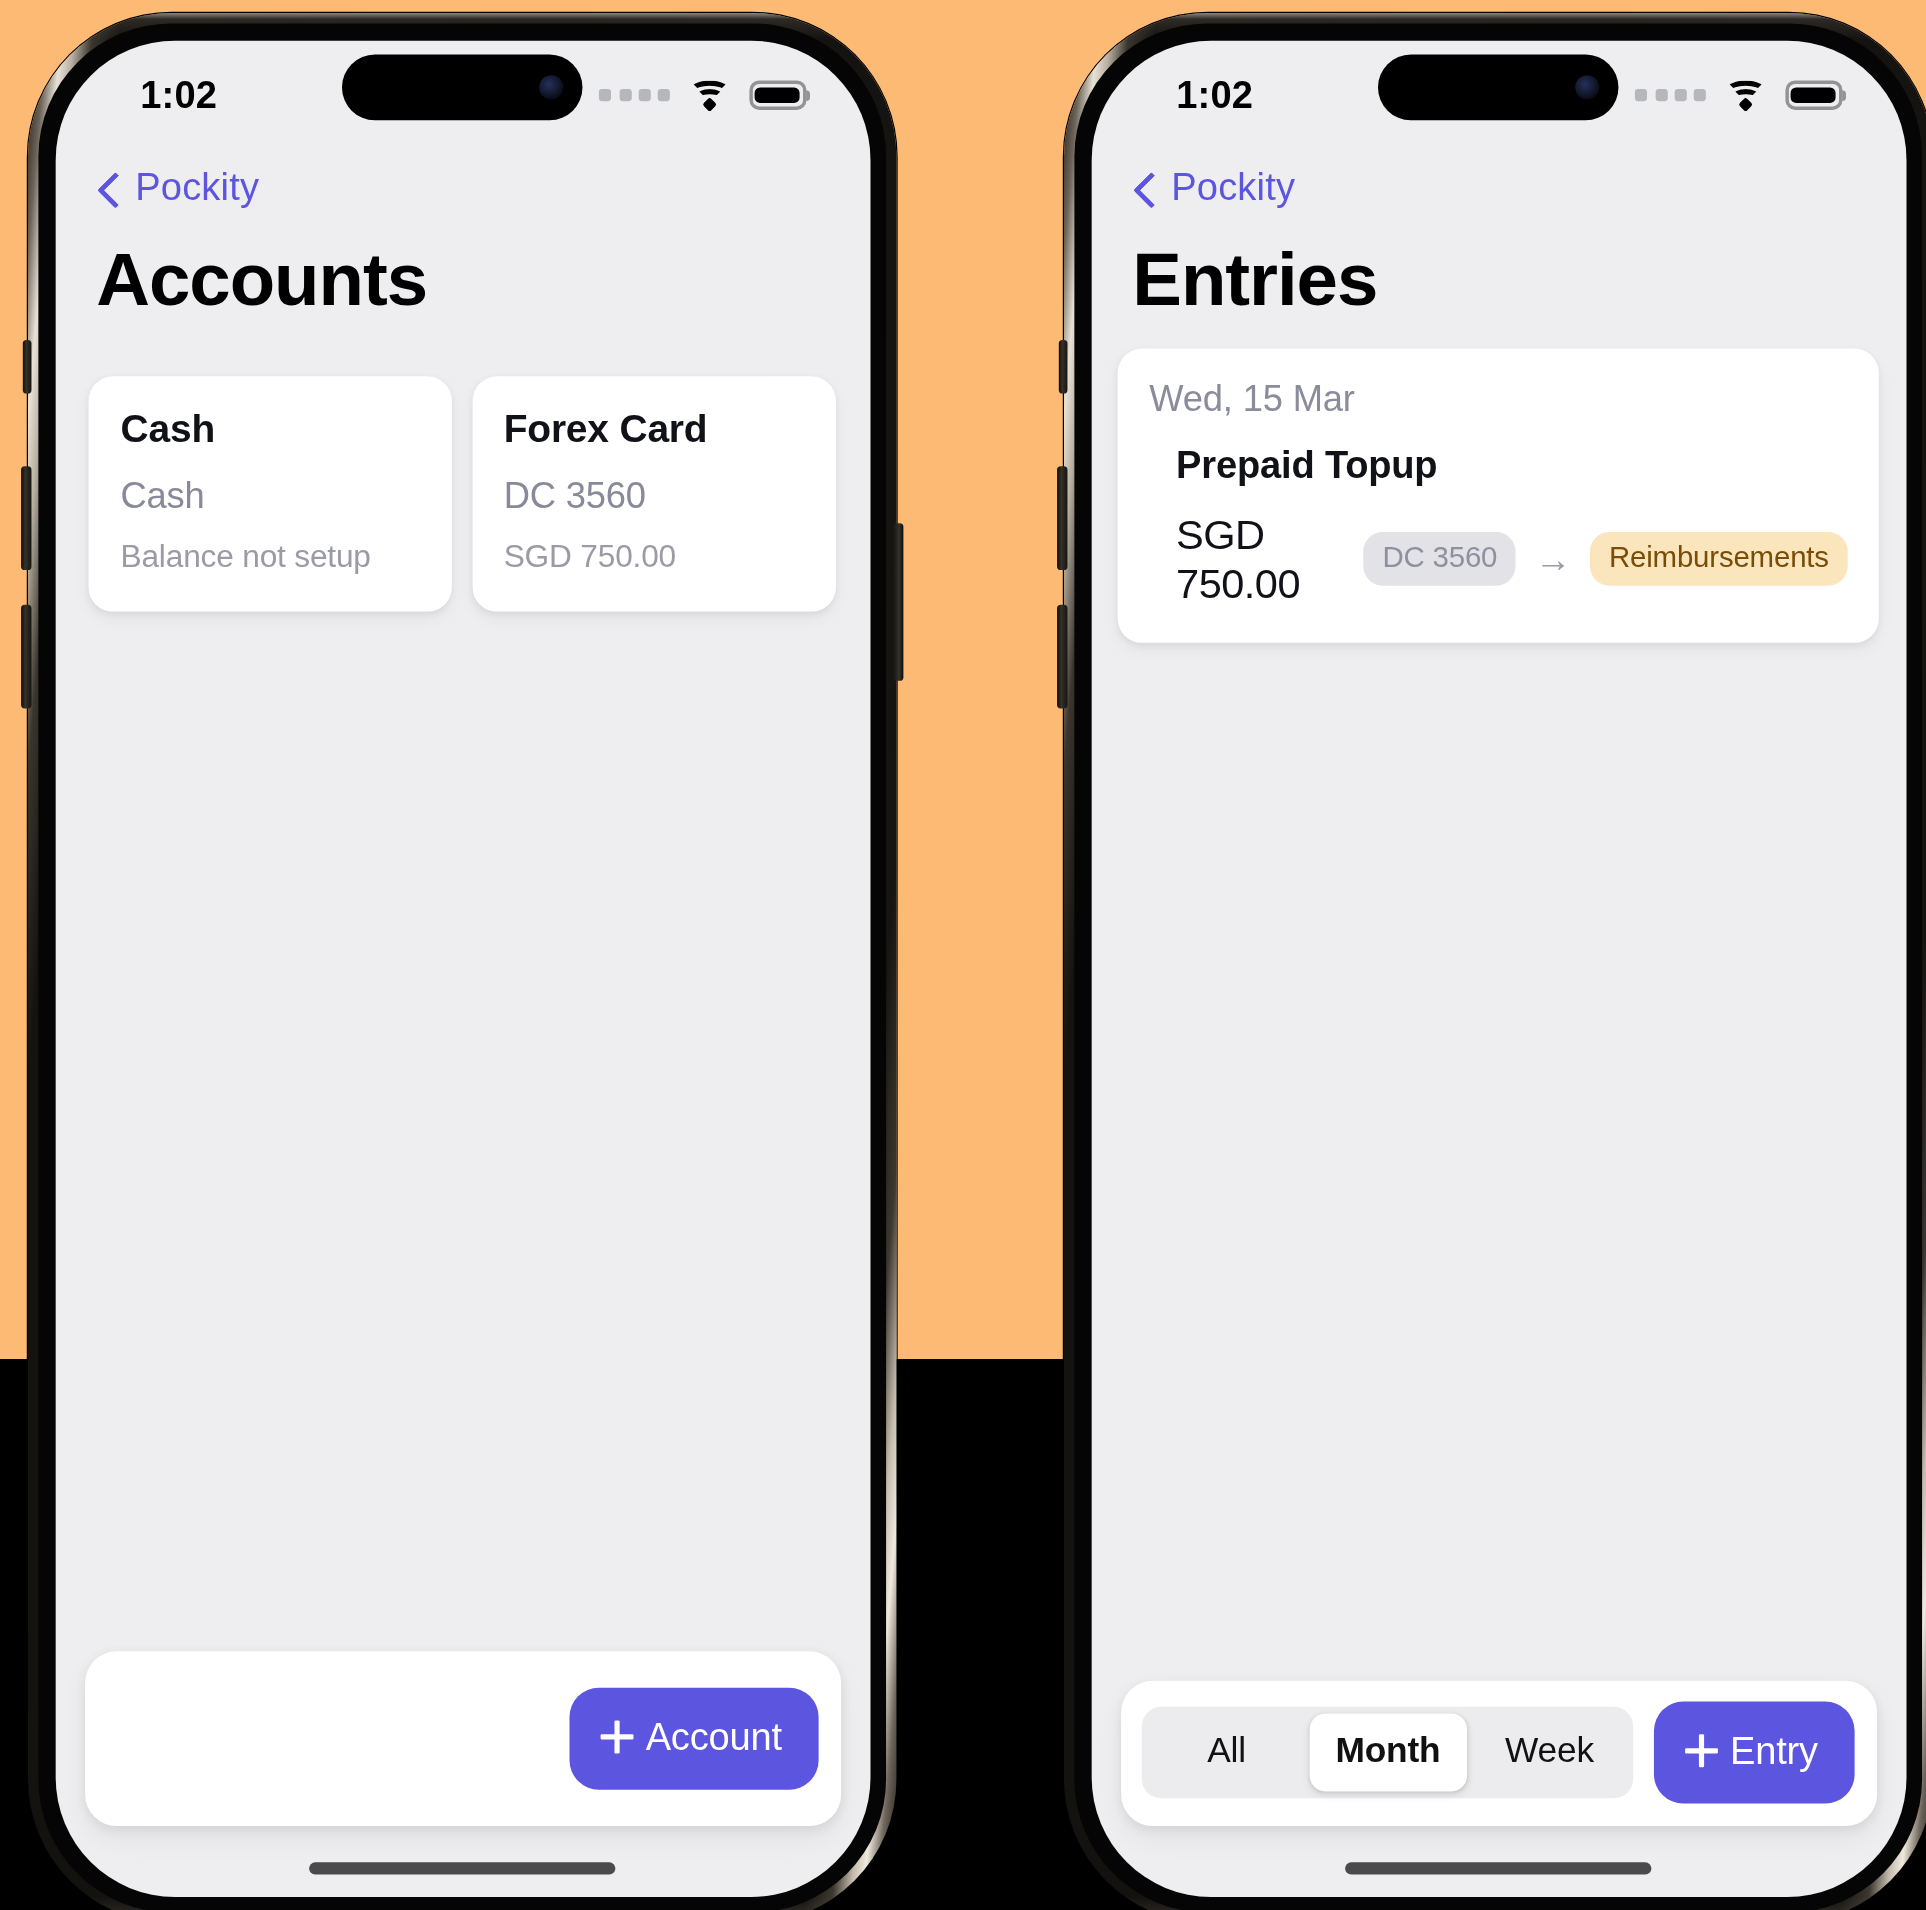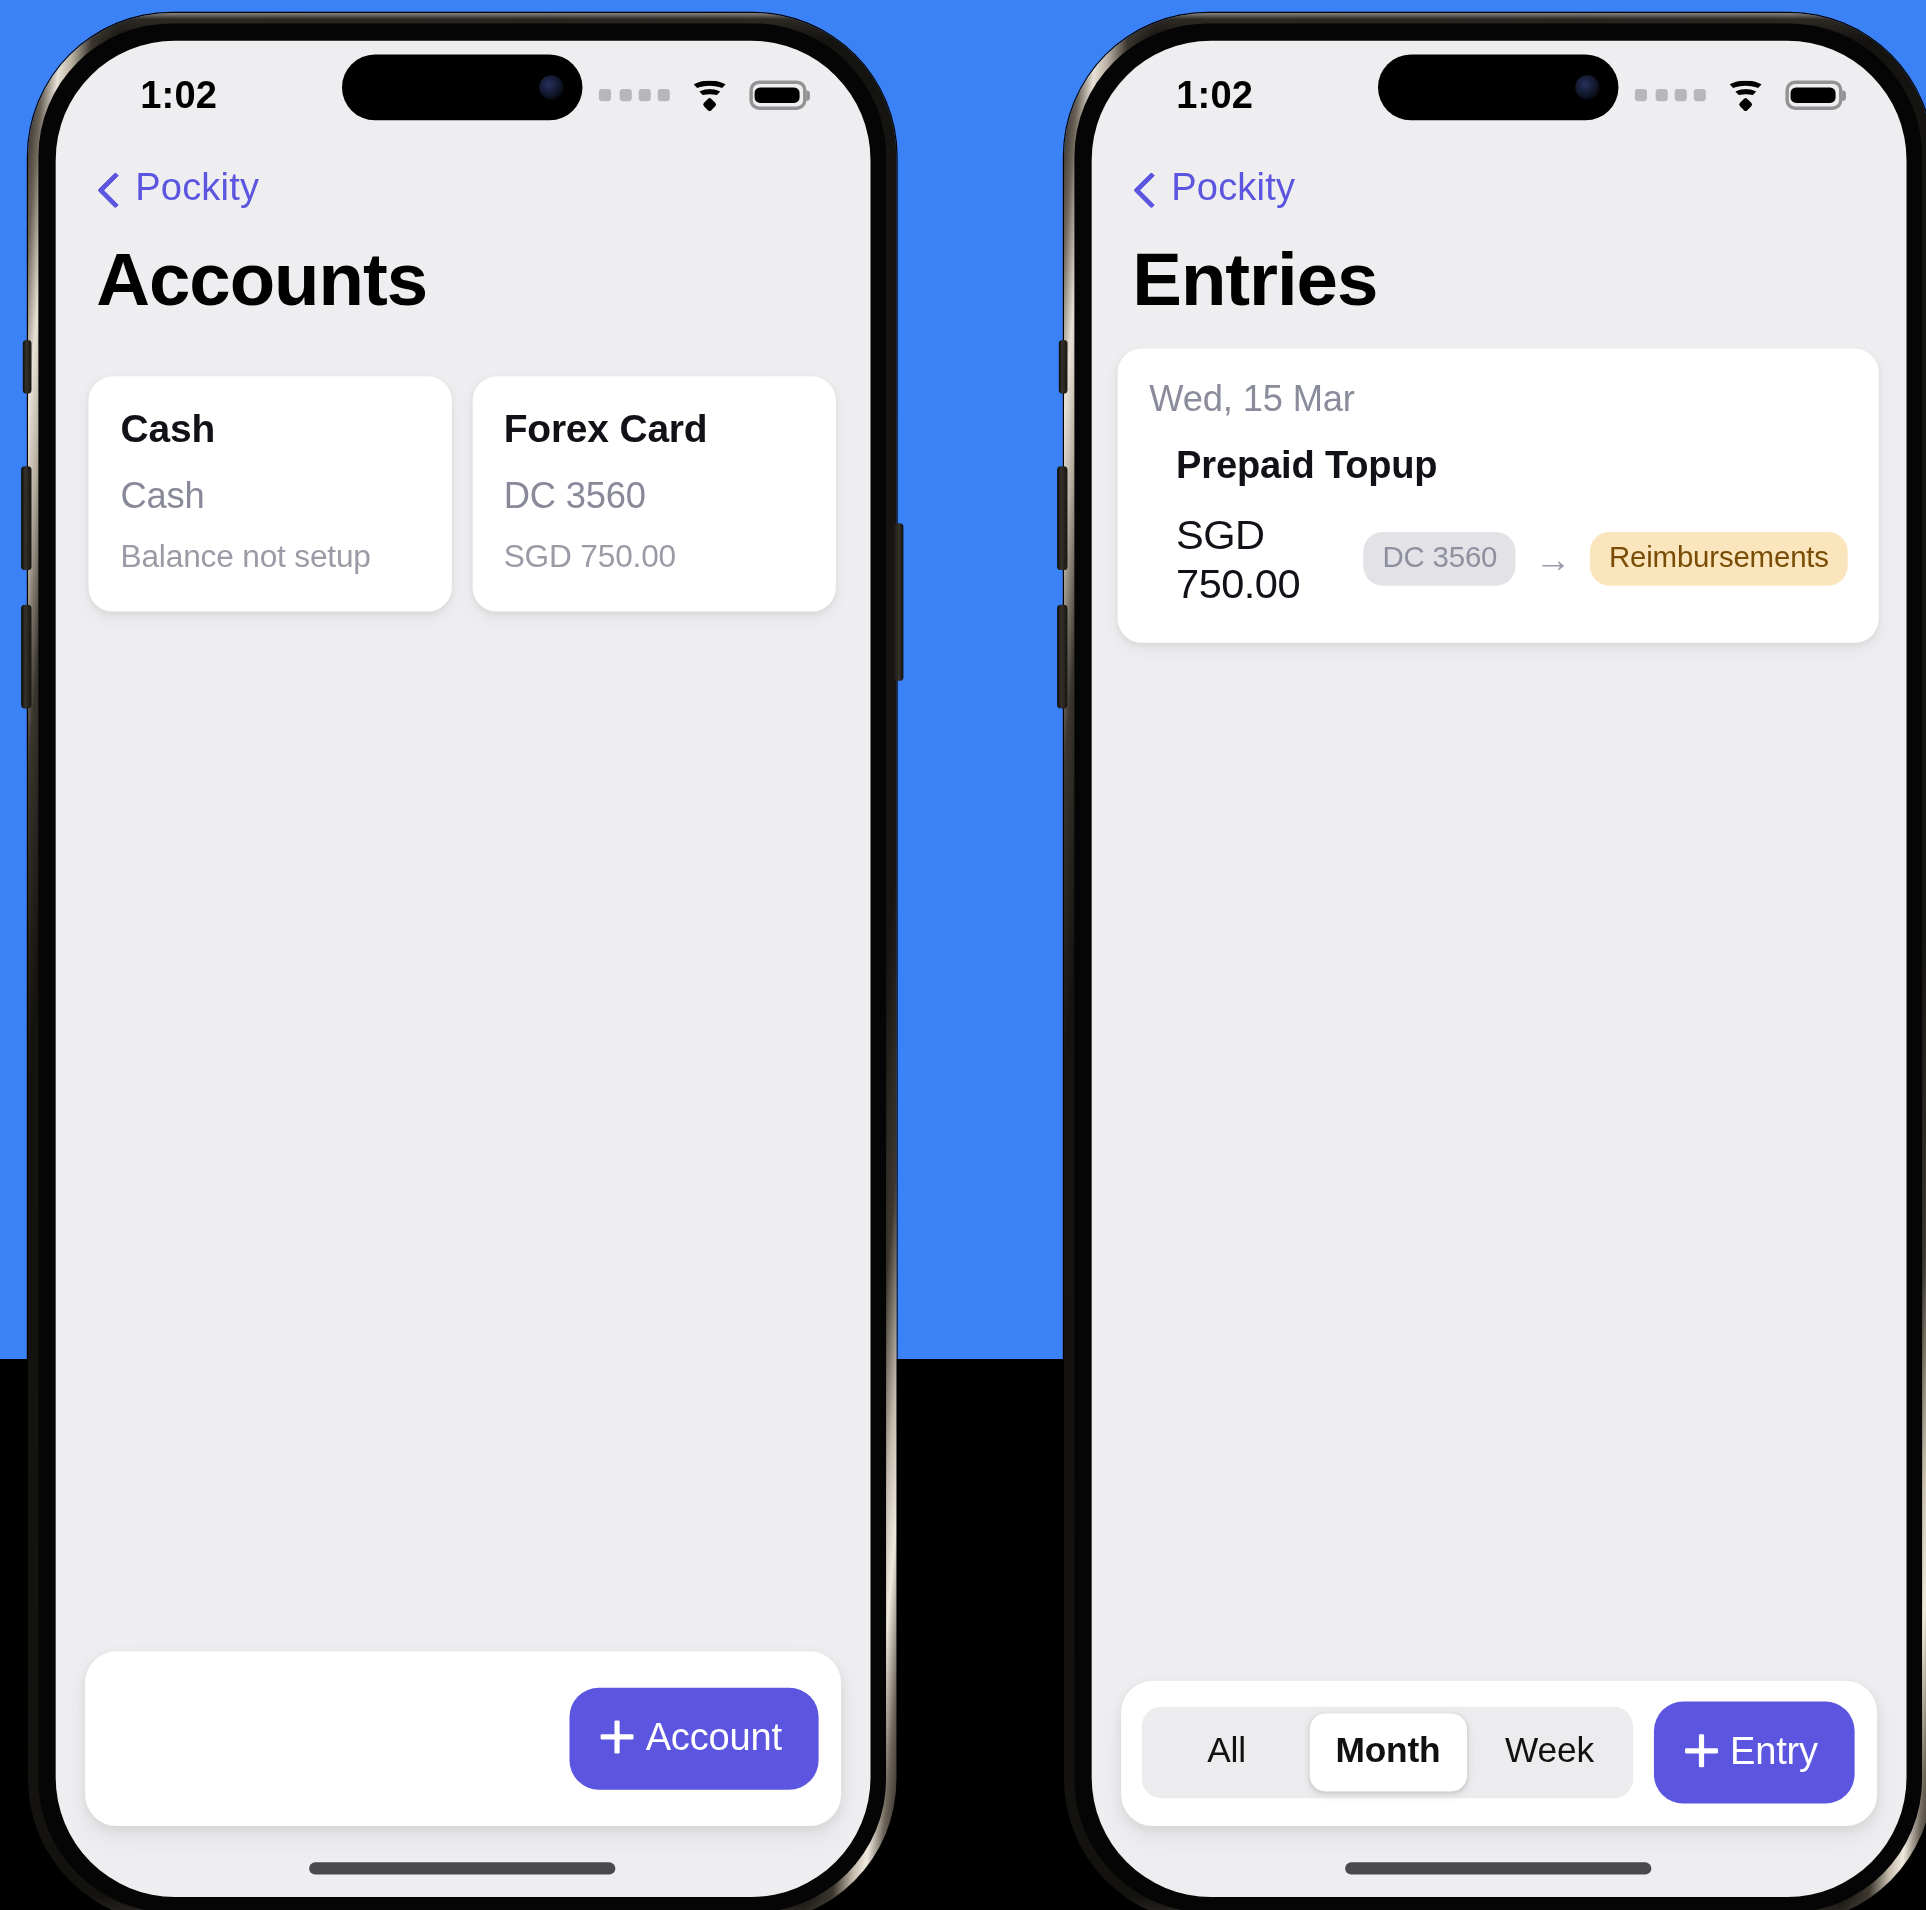--- a/index.html
+++ b/index.html
@@ -7,21 +7,21 @@
     width: 1926px;
     height: 1911px;
     background: #000000;
     font-family: "Liberation Sans", sans-serif;
     overflow: hidden;
   }
   .stage {
     position: relative;
     width: 1926px;
     height: 1359px;
-    background: #3b82f6;
+    background: #fdba74;
   }
 
   
   .device {
     position: absolute;
     top: 12.7px;
     width: 502px;
     height: 1104px;
     transform-origin: top left;
   }

